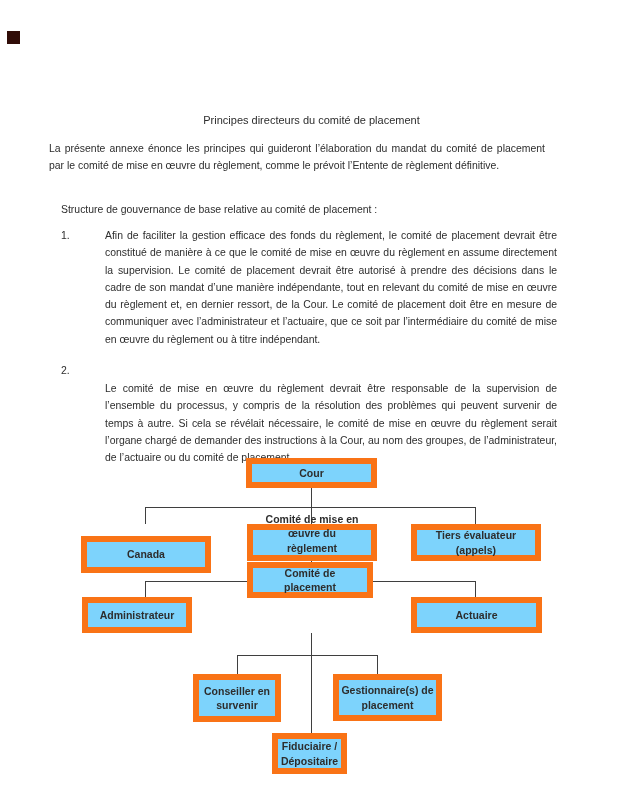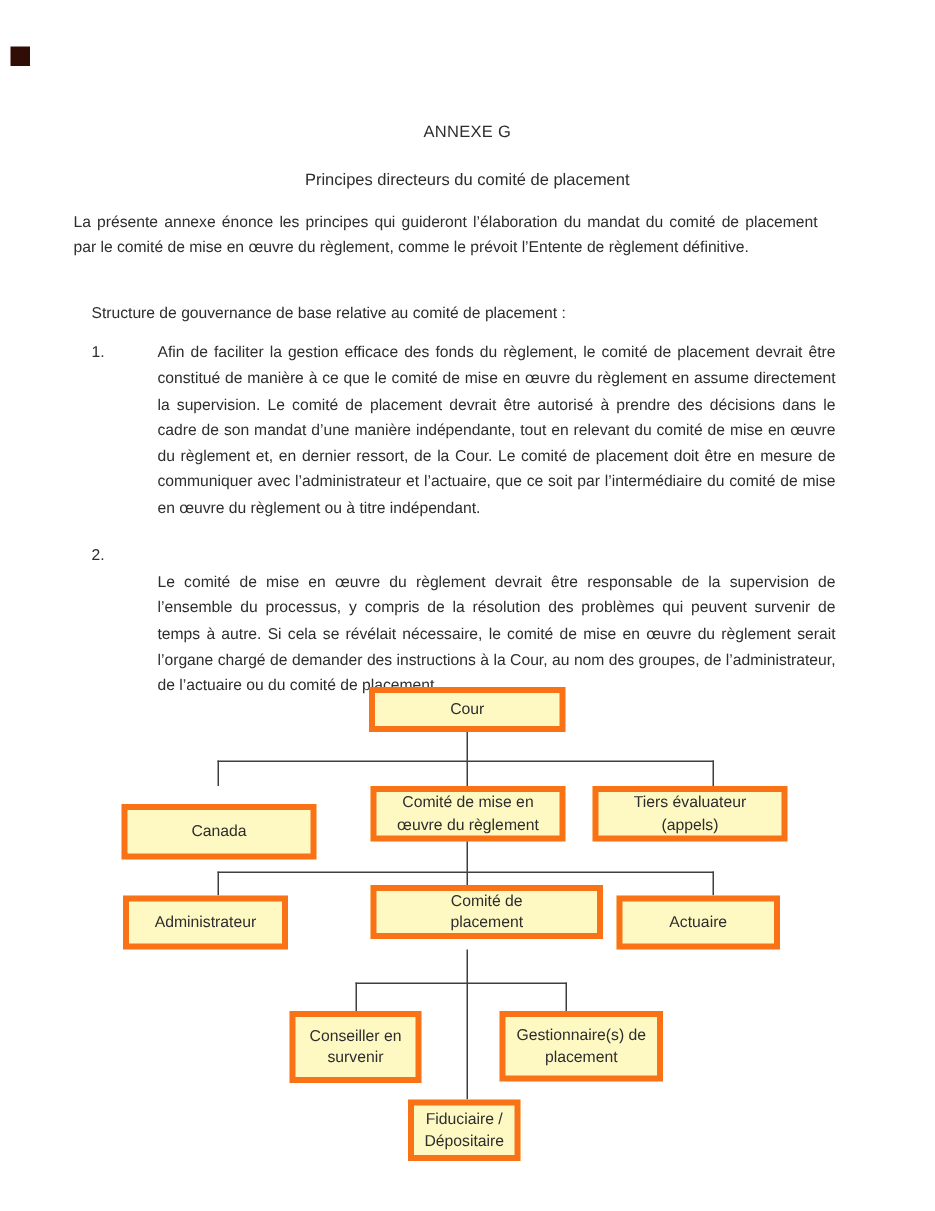--- a/index.html
+++ b/index.html
@@ -42,40 +42,41 @@
              font-size: 10.45px; line-height: 17.3px; }
   .li-num-1  { top: 227px; }
   .li-text-1 { position: absolute; left: 105px; top: 227px; width: 452px; }
   .li-num-2  { top: 362px; }
   .li-text-2 { position: absolute; left: 105px; top: 380px; width: 452px; }
 
   
   .node {
     position: absolute;
     box-sizing: border-box;
-    border: 4px solid #f97316;
-    background: #fef9c3;
+    border: 6px solid #f97316;
+    background: #7dd3fc;
     display: flex;
     align-items: center;
     justify-content: center;
     text-align: center;
     font-size: 10.5px;
     line-height: 14.5px;
+    font-weight: bold;
   }
   .node span { display: inline-block; }
   .n-cour         { left: 246px; top: 458px; width: 131px; height: 30px; }
   .n-canada       { left: 81px;  top: 524px; width: 130px; height: 37px; margin-top: 12px; }
   .n-cmor         { left: 247px; top: 524px; width: 130px; height: 37px; align-items: flex-end; }
   .n-cmor span    { max-width: 100px; }
-  .n-tiers        { left: 395px; top: 524px; width: 130px; height: 37px; }
+  .n-tiers        { left: 411px; top: 524px; width: 130px; height: 37px; }
   .n-tiers span   { max-width: 110px; }
   .n-admin        { left: 82px;  top: 597px; width: 110px; height: 36px; }
-  .n-cplac        { left: 247px; top: 590px; width: 155px; height: 36px; }
+  .n-cplac        { left: 247px; top: 562px; width: 126px; height: 36px; }
   .n-cplac span   { max-width: 80px; }
-  .n-actuaire     { left: 411px; top: 597px; width: 109px; height: 36px; }
+  .n-actuaire     { left: 411px; top: 597px; width: 131px; height: 36px; }
   .n-conseiller   { left: 193px; top: 674px; width: 88px;  height: 48px; }
   .n-gestionnaire { left: 333px; top: 674px; width: 109px;  height: 47px; }
   .n-fiduciaire   { left: 272px; top: 733px; width: 75px;  height: 41px; }
 
   .cline { position: absolute; background: #3f3f3f; }
   .cl-v1  { left: 311px; top: 488px; width: 1px;   height: 19px; }
   .cl-h1  { left: 145px; top: 507px; width: 331px; height: 1px;  }
   .cl-v2a { left: 145px; top: 507px; width: 1px;   height: 17px; }
   .cl-v2b { left: 311px; top: 507px; width: 1px;   height: 17px; }
   .cl-v2c { left: 475px; top: 507px; width: 1px;   height: 17px; }
@@ -89,21 +90,20 @@
   .cl-v6a { left: 237px; top: 655px; width: 1px;   height: 19px; }
   .cl-v6b { left: 377px; top: 655px; width: 1px;   height: 19px; }
 </style>
 </head>
 <body>
 
 <div class="page">
 
   <div class="corner-mark"></div>
 
-  <div class="centered-line page-title">ANNEXE G</div>
 
   <div class="centered-line page-subtitle">Principes directeurs du comité de placement</div>
 
   <div class="body-text intro">La présente annexe énonce les principes qui guideront l’élaboration du mandat du comité de placement par le comité de mise en œuvre du règlement, comme le prévoit l’Entente de règlement définitive.</div>
 
   <div class="heading">Structure de gouvernance de base relative au comité de placement :</div>
 
   <div class="li-num li-num-1">1.</div>
   <div class="body-text li-text-1">Afin de faciliter la gestion efficace des fonds du règlement, le comité de placement devrait être constitué de manière à ce que le comité de mise en œuvre du règlement en assume directement la supervision. Le comité de placement devrait être autorisé à prendre des décisions dans le cadre de son mandat d’une manière indépendante, tout en relevant du comité de mise en œuvre du règlement et, en dernier ressort, de la Cour. Le comité de placement doit être en mesure de communiquer avec l’administrateur et l’actuaire, que ce soit par l’intermédiaire du comité de mise en œuvre du règlement ou à titre indépendant.</div>
 

